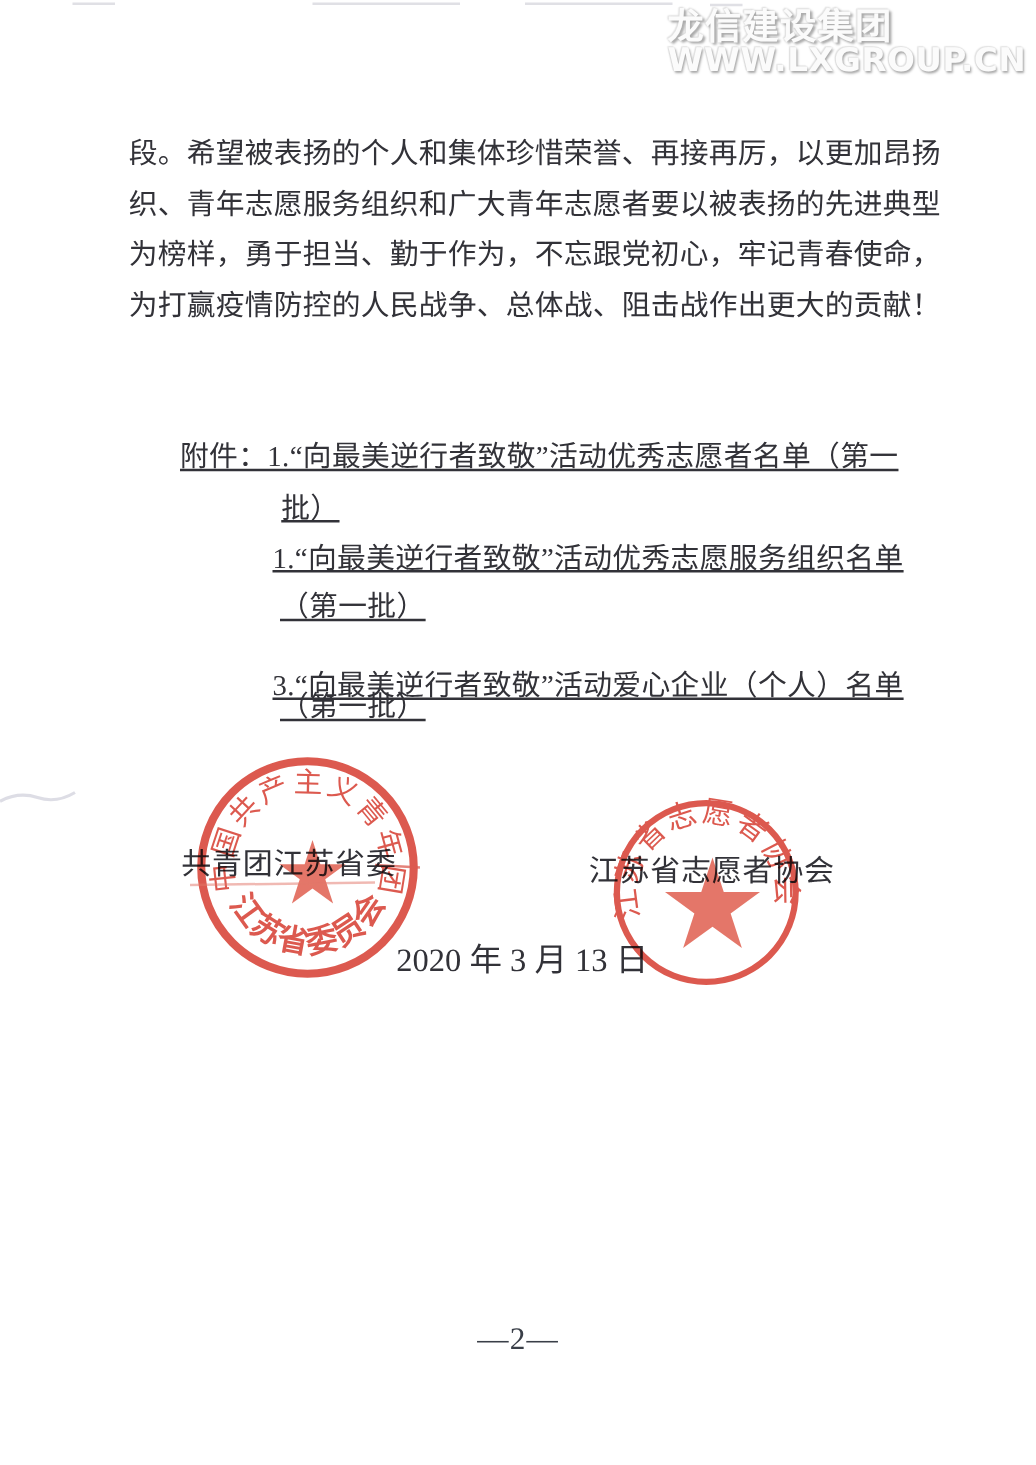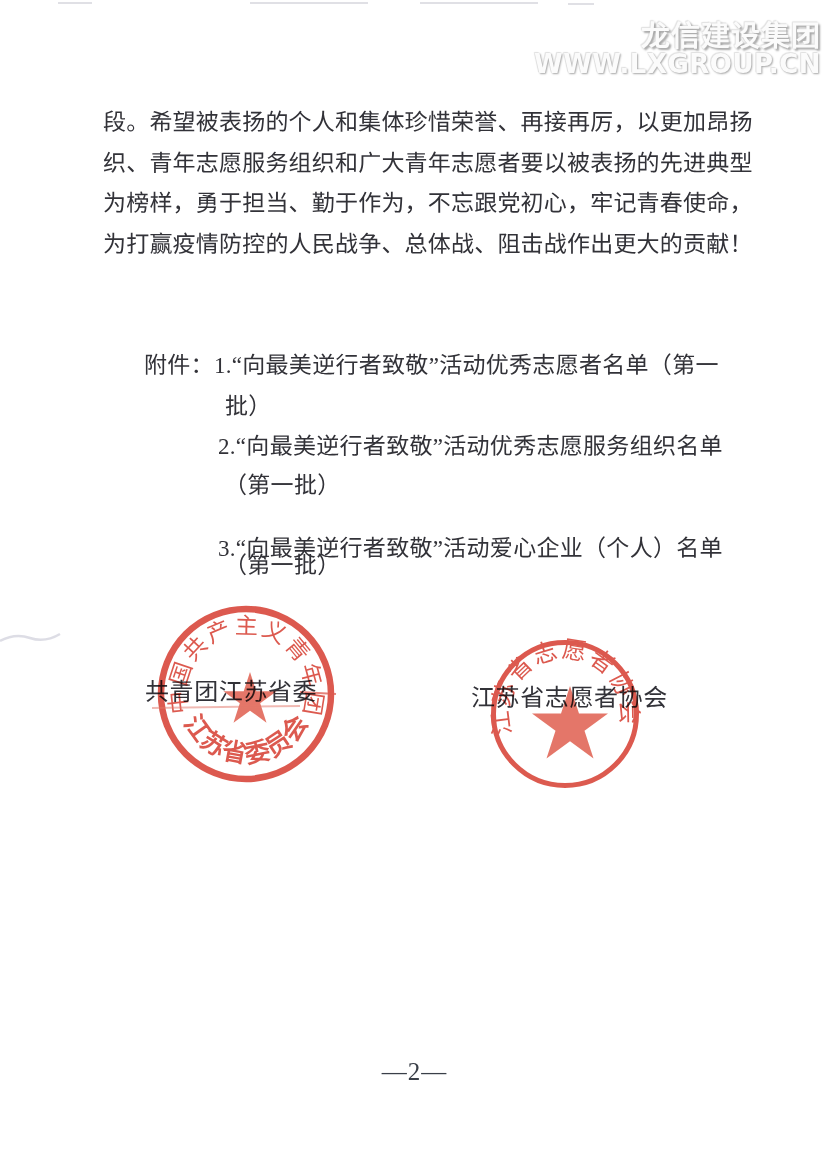--- a/index.html
+++ b/index.html
@@ -10,42 +10,42 @@
   
   .scan-dash{position:absolute;height:2px;background:#d6d6dc;opacity:.75;}
   .dash1{left:58px;top:2px;width:34px;}
   .dash2{left:250px;top:2px;width:118px;}
   .dash3{left:420px;top:2px;width:118px;}
   .dash4{left:568px;top:3px;width:26px;}
   .edge-squiggle{position:absolute;left:0;top:626px;}
 
   
   .watermark{
-    position:absolute;top:20px;right:8px;text-align:right;
+    position:absolute;top:5px;right:8px;text-align:left;
     font-family:"DejaVu Sans","Liberation Sans",sans-serif;font-weight:bold;
     color:#fbfbfb;user-select:none;
   }
   .wm-cn{
     font-size:29px;letter-spacing:1px;line-height:32px;
     text-shadow:2px 2px 2px #a8a8a8,-1px -1px 1px #e2e2e2,0 0 2px #c4c4c4;
   }
   .wm-en{
     font-size:26px;letter-spacing:.5px;line-height:21px;margin-top:2px;
     text-shadow:1px 1px 2px #a8a8a8,-1px -1px 1px #e2e2e2,0 0 1px #c4c4c4;
   }
 
   
   .body-text{position:absolute;left:103px;top:103px;width:633px;font-size:23px;line-height:40.5px;}
   .body-line{
     text-align:justify;text-align-last:justify;text-justify:inter-character;
     white-space:nowrap;letter-spacing:.2px;
   }
 
   
-  .att-line{position:absolute;font-size:23px;white-space:nowrap;letter-spacing:.3px;line-height:30px;}
+  .att-line{position:absolute;font-size:23px;white-space:nowrap;letter-spacing:.3px;line-height:30px;text-decoration:underline;}
   .att-0{left:144px;top:351px;}
   .att-1{left:225px;top:392px;}
   .att-2{left:218px;top:432px;}
   .att-3{left:224px;top:471px;}
   .att-4{left:218px;top:511px;margin-top:23px;}
   .att-5{left:224px;top:551px;}
 
   
   .sig{position:absolute;font-size:24px;letter-spacing:.6px;white-space:nowrap;line-height:26px;}
   .sig-left{left:145px;top:679px;}
@@ -78,28 +78,29 @@
   <div class="body-text">
     <div class="body-line">段。希望被表扬的个人和集体珍惜荣誉、再接再厉，以更加昂扬</div>
     <div class="body-line">织、青年志愿服务组织和广大青年志愿者要以被表扬的先进典型</div>
     <div class="body-line">为榜样，勇于担当、勤于作为，不忘跟党初心，牢记青春使命，</div>
     <div class="body-line">为打赢疫情防控的人民战争、总体战、阻击战作出更大的贡献！</div>
   </div>
 
   <div>
     <div class="att-line att-0">附件：1.“向最美逆行者致敬”活动优秀志愿者名单（第一</div>
     <div class="att-line att-1">批）</div>
-    <div class="att-line att-2">2.“向最美逆行者致敬”活动优秀志愿服务组织名单</div>
+    <div class="att-line att-2">1.“向最美逆行者致敬”活动优秀志愿服务组织名单</div>
     <div class="att-line att-3">（第一批）</div>
     <div class="att-line att-4">3.“向最美逆行者致敬”活动爱心企业（个人）名单</div>
     <div class="att-line att-5">（第一批）</div>
   </div>
 
   <div class="sig sig-left">共青团江苏省委</div>
   <div class="sig sig-right">江苏省志愿者协会</div>
+  <div class="date-line">2020 年 3 月 13 日</div>
 
   <div class="page-num">—2—</div>
 
   <svg class="seal-overlay" width="829" height="1172" xmlns="http://www.w3.org/2000/svg">
     <defs>
       <path id="seal-left-top" d="M 190.8 717.4 A 60 60 0 1 1 301.2 717.4" fill="none"></path>
       <path id="seal-left-bottom" d="M 183.4 720.6 A 68 68 0 0 0 308.6 720.6" fill="none"></path>
       <path id="seal-right-ring" d="M 519.1 746.1 A 56 56 0 1 1 610.9 746.1" fill="none"></path>
     </defs>
 

